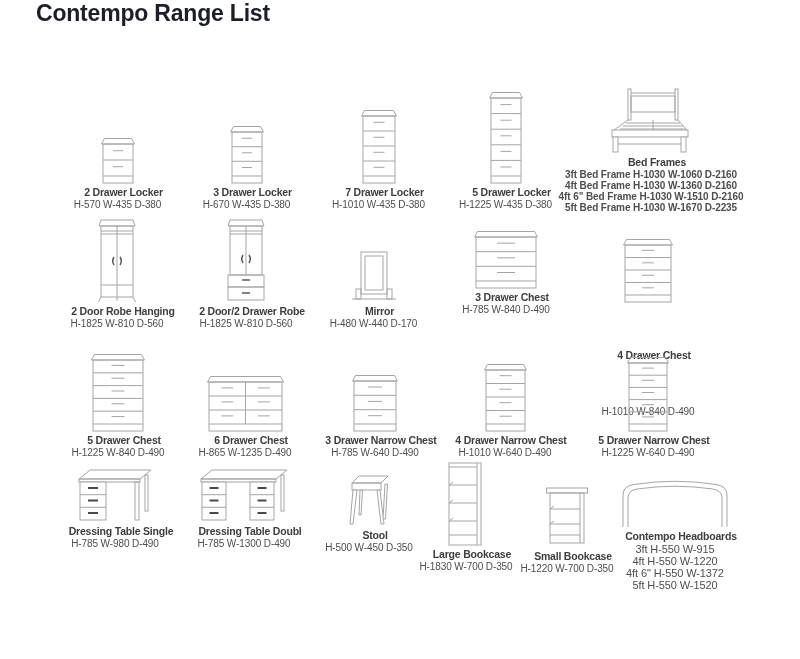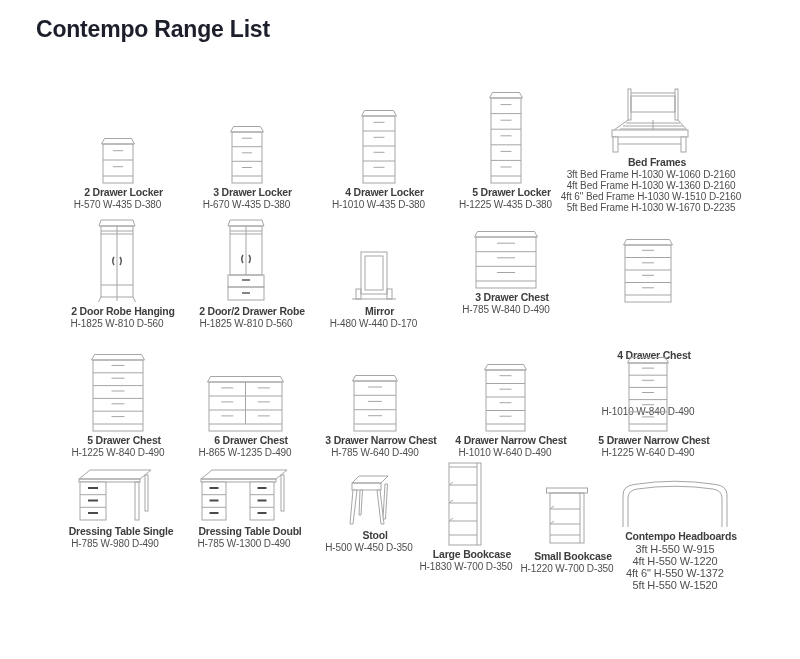--- a/index.html
+++ b/index.html
@@ -1,23 +1,23 @@
 <!DOCTYPE html>
 <html><head>
 <meta charset="utf-8">
 <style>
   html,body{margin:0;padding:0;background:#fff;}
   body{width:800px;height:659px;position:relative;font-family:"Liberation Sans",sans-serif;}
   .page{position:absolute;inset:0;background:#ffffff;overflow:hidden;}
-  .title{position:absolute;left:36px;top:16px;margin:0;font-size:23px;font-weight:700;color:#1c1e2a;letter-spacing:-0.2px;}
+  .title{position:absolute;left:36px;top:0;margin:0;font-size:23px;font-weight:700;color:#1c1e2a;letter-spacing:-0.2px;}
   .cell{position:absolute;display:flex;flex-direction:column;align-items:center;text-align:center;}
   .draw{display:flex;align-items:flex-end;justify-content:center;width:100%;}
   .iname{font-size:10.5px;font-weight:700;color:#3d3d3d;line-height:12.5px;margin-top:2px;white-space:nowrap;letter-spacing:-0.2px;padding-left:12px;}
   .idims{font-size:10px;font-weight:400;color:#4e4e4e;line-height:12.5px;white-space:nowrap;letter-spacing:-0.1px;}
-  .ispec{font-size:10px;font-weight:400;color:#4e4e4e;line-height:11px;white-space:nowrap;letter-spacing:-0.1px;}
+  .ispec{font-size:10px;font-weight:700;color:#4e4e4e;line-height:11px;white-space:nowrap;letter-spacing:-0.1px;}
   .hspec{font-size:11px;font-weight:400;color:#4e4e4e;line-height:12px;white-space:nowrap;letter-spacing:-0.1px;}
   svg{display:block;}
   .art rect,.art line,.art polygon,.art path{stroke:#a5a5a5;stroke-width:1;fill:none;}
   .art .wf{fill:#ffffff;}
   .art .h{stroke:#4a4a4a;stroke-width:2;}
   .art .h2{stroke:#5a5a5a;stroke-width:1.5;}
 </style>
 </head>
 <body>
 
@@ -65,21 +65,21 @@
           <line x1="2" y1="66" x2="34" y2="66" stroke="#a5a5a5" stroke-width="1" fill="none"></line>
           <line x1="2" y1="21.0" x2="34" y2="21.0" stroke="#a5a5a5" stroke-width="1" fill="none"></line>
           <line x1="2" y1="36.0" x2="34" y2="36.0" stroke="#a5a5a5" stroke-width="1" fill="none"></line>
           <line x1="2" y1="51.0" x2="34" y2="51.0" stroke="#a5a5a5" stroke-width="1" fill="none"></line>
           <line x1="12.5" y1="12.3" x2="23.5" y2="12.3" stroke="#4a4a4a" stroke-width="2"></line>
           <line x1="12.5" y1="27.3" x2="23.5" y2="27.3" stroke="#4a4a4a" stroke-width="2"></line>
           <line x1="12.5" y1="42.3" x2="23.5" y2="42.3" stroke="#4a4a4a" stroke-width="2"></line>
           <line x1="12.5" y1="57.3" x2="23.5" y2="57.3" stroke="#4a4a4a" stroke-width="2"></line>
         </svg>
     </div>
-    <div class="iname">4 Drawer Locker</div>
+    <div class="iname">7 Drawer Locker</div>
     <div class="idims">H-1010 W-435 D-380</div>
   </div>
 
   <div class="cell" style="left:443px;top:85px;width:125px;">
     <div class="draw" style="height:99px">
       <svg class="art" viewBox="0 0 34 92" width="34" height="92">
           <polygon points="0.5,6 33.5,6 30.5,0.5 3.5,0.5" stroke="#a5a5a5" stroke-width="1" fill="#fff"></polygon>
           <rect x="2" y="6" width="30" height="85" stroke="#a5a5a5" stroke-width="1" fill="none"></rect>
           <line x1="2" y1="84" x2="32" y2="84" stroke="#a5a5a5" stroke-width="1" fill="none"></line>
           <line x1="2" y1="21.6" x2="32" y2="21.6" stroke="#a5a5a5" stroke-width="1" fill="none"></line>

